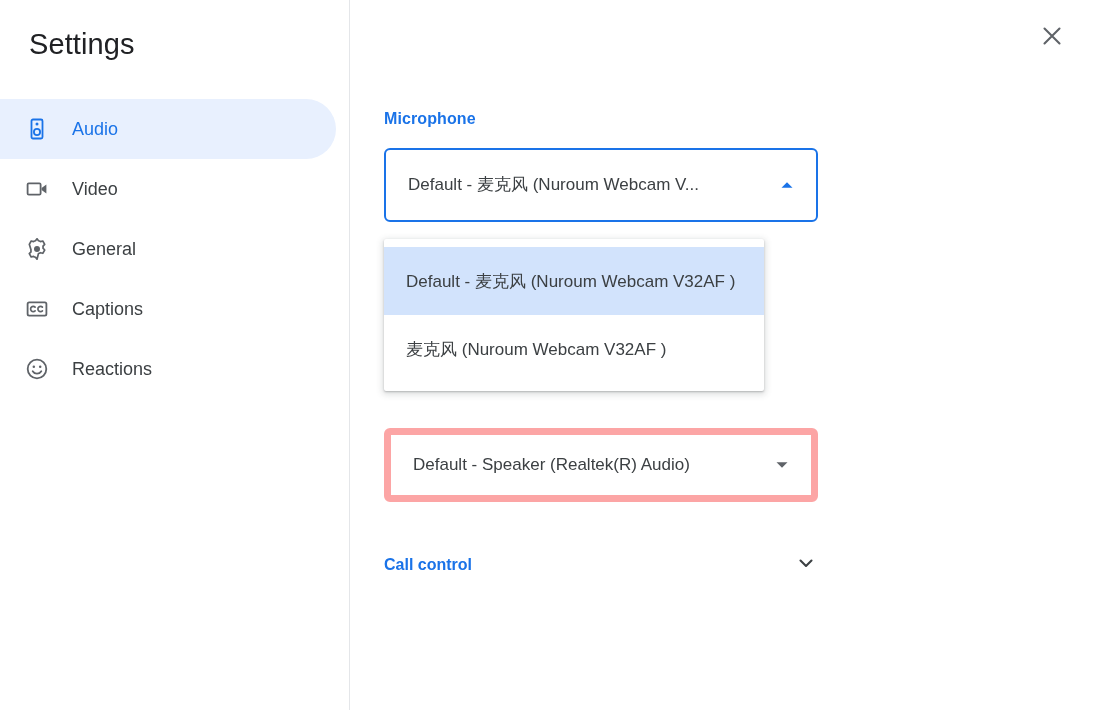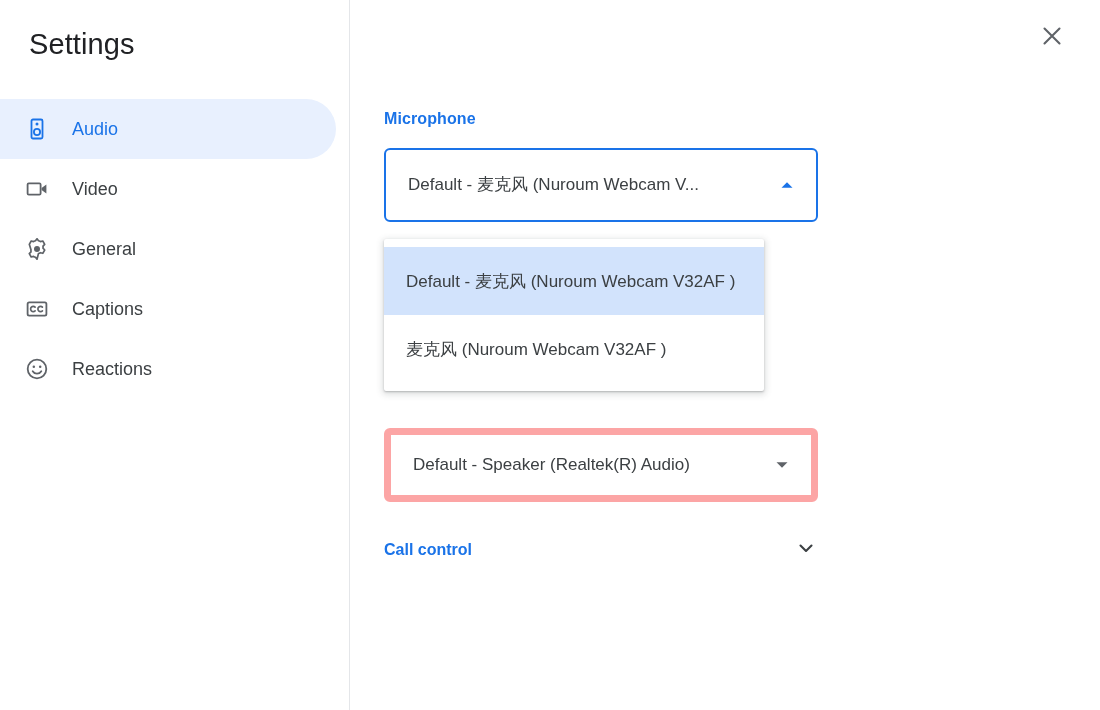--- a/index.html
+++ b/index.html
@@ -163,21 +163,21 @@
 
   
   #mic-row { top: 148px; }
   
   #spk-row { top: 428px; }
 
   
   .call-control {
     position: absolute;
     left: 34px;
-    top: 536px;
+    top: 551px;
     width: 434px;
     height: 28px;
     display: flex;
     align-items: center;
     justify-content: space-between;
     cursor: pointer;
   }
   .call-control-label {
     font-size: 16px;
     font-weight: bold;

